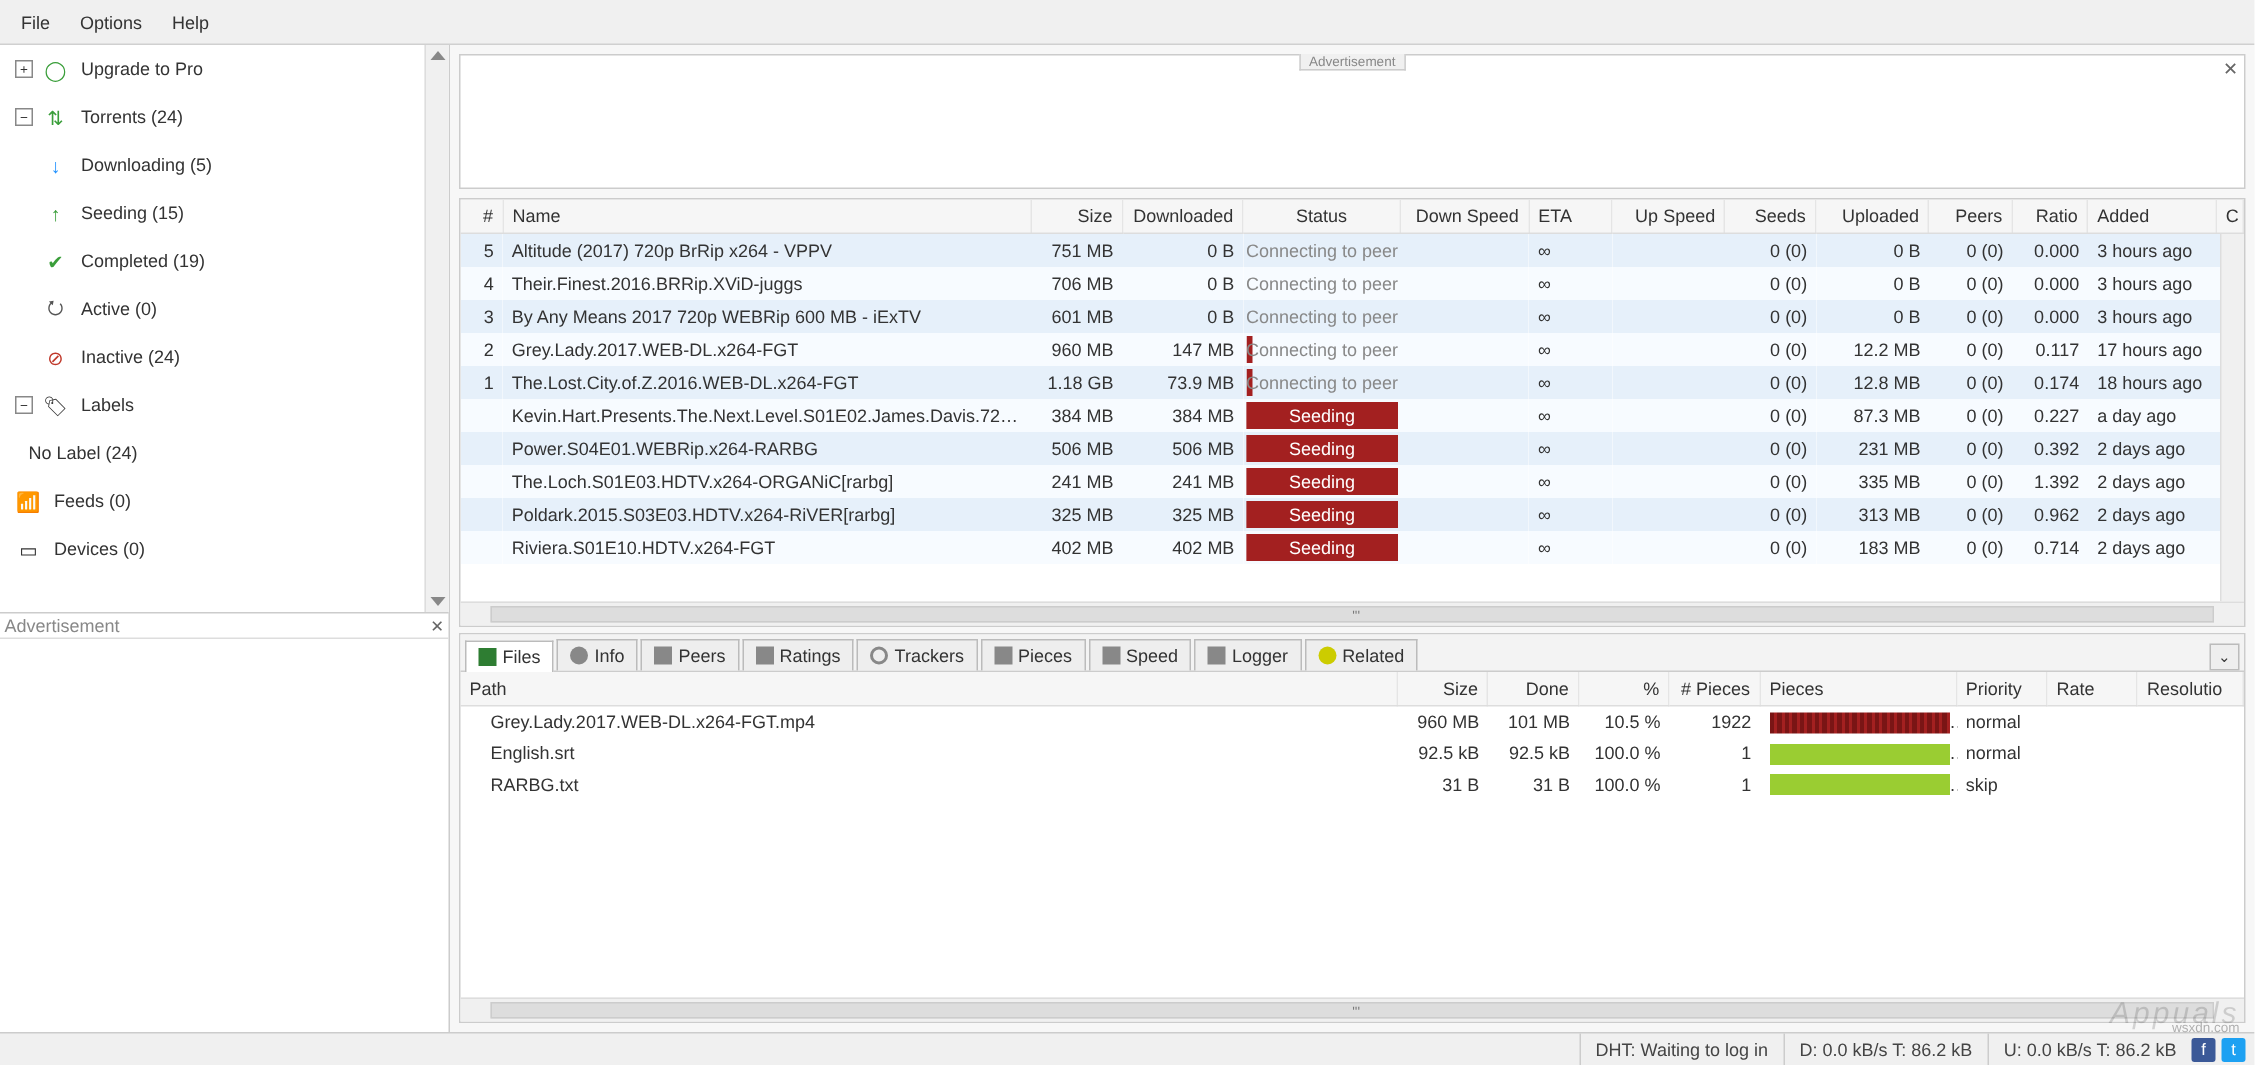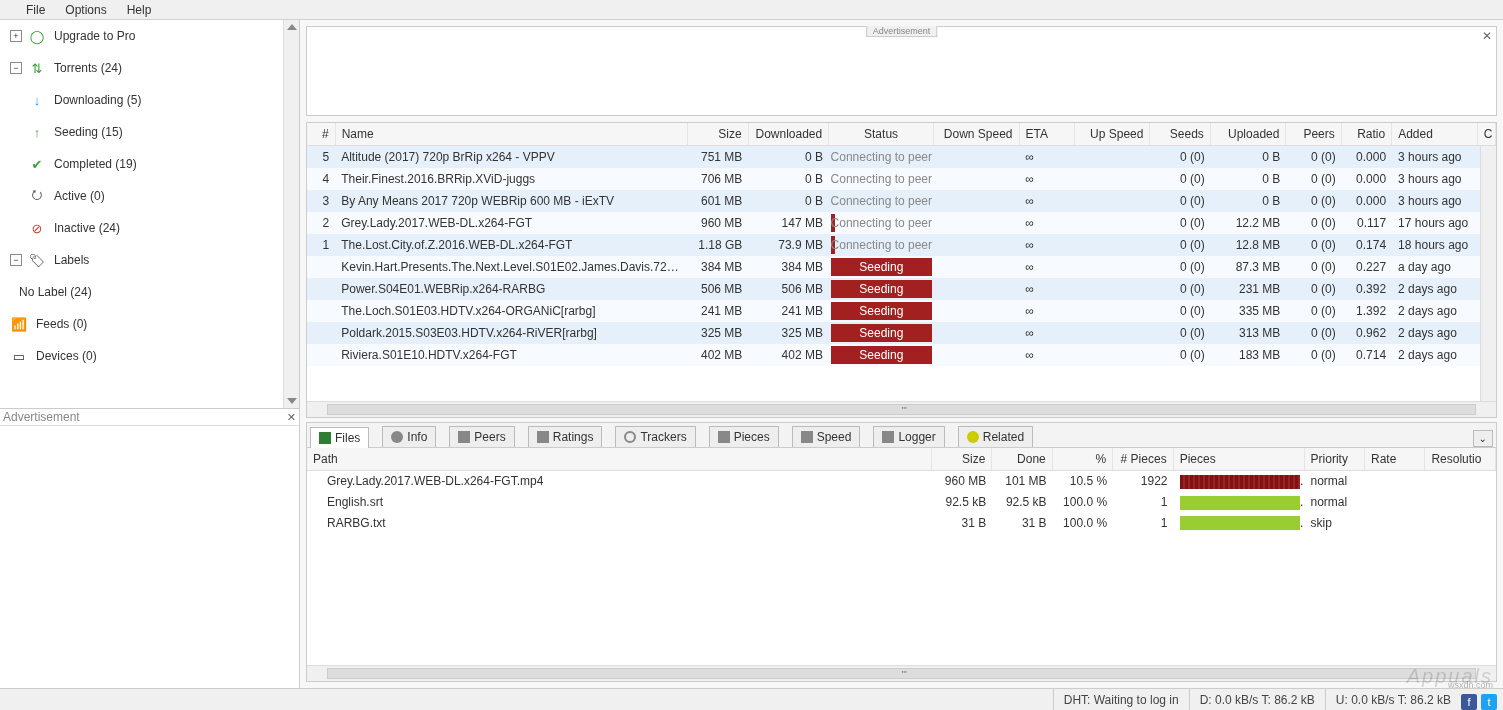--- a/index.html
+++ b/index.html
@@ -1,17 +1,17 @@
 <!DOCTYPE html>
 <html><head>
 <meta charset="utf-8">
 <style>
 * { box-sizing: border-box; margin: 0; padding: 0; font-family: "Segoe UI", Tahoma, sans-serif; font-size: 12px; }
 body { width: 1503px; height: 710px; background: #fff; display: flex; flex-direction: column; overflow: hidden; color: #333; }
-.menubar { height: 20px; background: #f0f0f0; border-bottom: 1px solid #d0d0d0; display: flex; align-items: center; padding: 0 16px; }
+.menubar { height: 30px; background: #f0f0f0; border-bottom: 1px solid #d0d0d0; display: flex; align-items: center; padding: 0 4px; }
 .menubar span { padding: 2px 10px; cursor: default; }
 .main-area { flex: 1; display: flex; min-height: 0; }
 .left-col { width: 300px; display: flex; flex-direction: column; border-right: 1px solid #ccc; }
 .sidebar { flex: 1; overflow: auto; background: #fff; position: relative; }
 .sidebar-item { display: flex; align-items: center; height: 32px; padding-left: 10px; cursor: default; }
 .sidebar-item.indent1 { padding-left: 28px; }
 .sidebar-item.indent2 { padding-left: 19px; }
 .sidebar-item .ico { width: 18px; height: 18px; margin-right: 8px; display: flex; align-items: center; justify-content: center; font-size: 13px; }
 .tree-toggle { width: 12px; height: 12px; border: 1px solid #888; display: inline-flex; align-items: center; justify-content: center; font-size: 9px; line-height: 1; margin-right: 6px; background: #fff; }
 .sb-scroll { position: absolute; right: 0; top: 0; bottom: 0; width: 16px; background: #f0f0f0; border-left: 1px solid #ddd; }
@@ -34,33 +34,33 @@
 td { padding: 3px 6px; white-space: nowrap; overflow: hidden; text-overflow: ellipsis; border-bottom: 0; }
 tr.sel td { background: #e6f0fa; }
 tr.alt td { background: #f7fbff; }
 .status-cell { position: relative; padding: 0 !important; height: 22px; }
 .status-bar { height: 18px; margin: 1px 2px; position: relative; display: flex; align-items: center; justify-content: center; font-size: 11px; color: #888; overflow: hidden; border: 0; }
 .status-fill { position: absolute; left: 0; top: 0; bottom: 0; background: #a32020; }
 .status-text { position: relative; z-index: 1; }
 .status-bar.seeding { background: #a32020; color: #fff; }
 .status-bar.seeding .status-fill { background: #a32020; width: 100%; }
 .detail-pane { margin: 0 6px 6px 6px; border: 1px solid #ccc; background: #fff; display: flex; flex-direction: column; height: 260px; }
-.tabs { display: flex; background: #f3f3f3; border-bottom: 1px solid #ccc; padding: 3px 3px 0 3px; gap: 13px; align-items: flex-end; }
+.tabs { display: flex; background: #f3f3f3; border-bottom: 1px solid #ccc; padding: 3px 3px 0 3px; gap: 2px; align-items: flex-end; }
 .tab { border: 1px solid #bbb; border-bottom: none; padding: 3px 8px; background: #eee; display: flex; align-items: center; gap: 4px; cursor: default; font-size: 11px; }
 .tab.active { background: #fff; position: relative; top: 1px; }
 .tab .ti { width: 12px; height: 12px; display: inline-block; }
 .tabs-expand { margin-left: auto; border: 1px solid #bbb; padding: 2px 5px; background: #eee; font-size: 10px; }
 .files-wrap { flex: 1; overflow: hidden; }
 .pieces-cell { width: 120px; height: 14px; display: inline-block; vertical-align: middle; }
 .piece-red { background: repeating-linear-gradient(90deg, #7a1515 0 3px, #a32020 3px 5px); }
 .piece-green { background: #9acd32; }
 .hscroll { height: 16px; background: #f0f0f0; border-top: 1px solid #ddd; position: relative; }
 .hscroll::before { content: ""; position: absolute; left: 20px; right: 20px; top: 2px; bottom: 2px; background: #ddd; border: 1px solid #ccc; }
 .hscroll .tick { position: absolute; left: 50%; top: 3px; font-size: 9px; color: #777; }
-.statusbar { height: 22px; border-top: 1px solid #ccc; background: #f0f0f0; display: flex; align-items: flex-end; font-size: 11px; color: #444; }
+.statusbar { height: 22px; border-top: 1px solid #ccc; background: #f0f0f0; display: flex; align-items: center; font-size: 11px; color: #444; }
 .statusbar .sb-sec { padding: 0 10px; border-left: 1px solid #ccc; height: 100%; display: flex; align-items: center; }
 .statusbar .sb-icons { margin-left: auto; display: flex; gap: 4px; padding-right: 6px; }
 .statusbar .sb-icons span { width: 16px; height: 16px; display: inline-flex; align-items: center; justify-content: center; font-size: 11px; color: #fff; border-radius: 2px; }
 .vscroll-strip { position: absolute; right: 0; top: 0; bottom: 0; width: 16px; background: #f0f0f0; border-left: 1px solid #ddd; }
 .watermark { position: absolute; right: 10px; bottom: 22px; font-size: 20px; font-weight: normal; color: rgba(0,0,0,0.15); letter-spacing: 2px; font-style: italic; pointer-events: none; }
 .wm-site { position: absolute; right: 10px; bottom: 20px; font-size: 9px; color: rgba(0,0,0,0.3); pointer-events: none; }
 </style>
 </head>
 <body>
 

